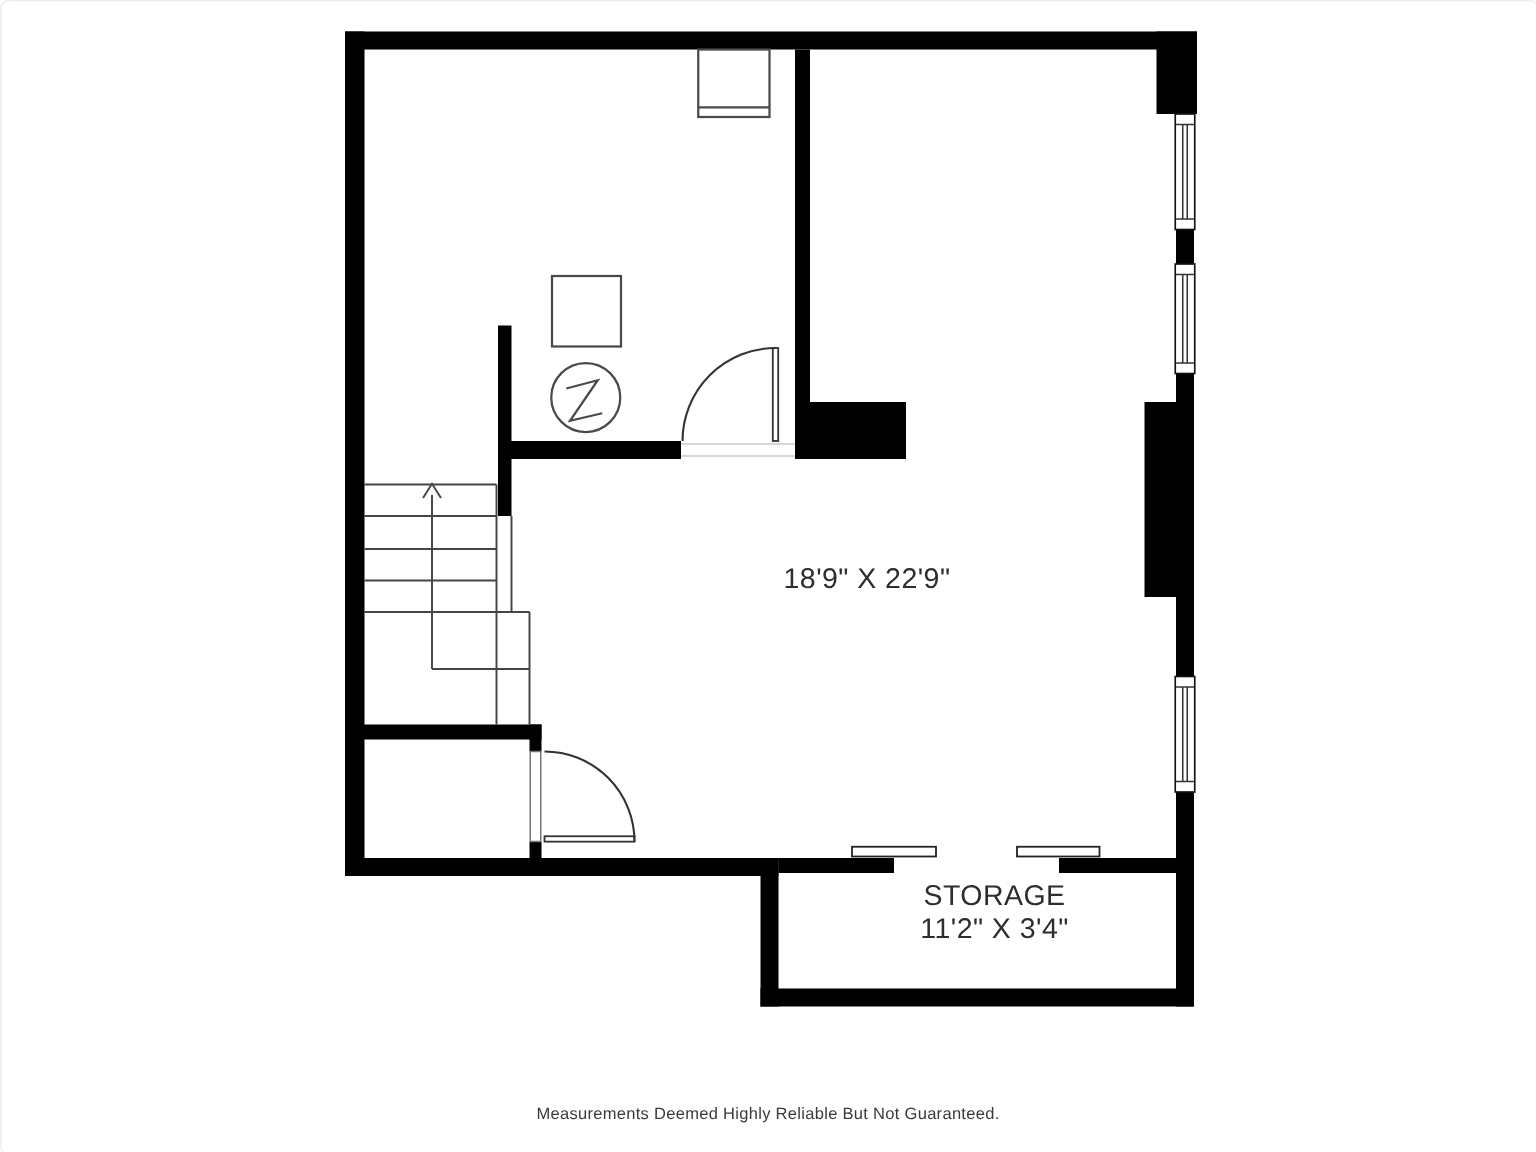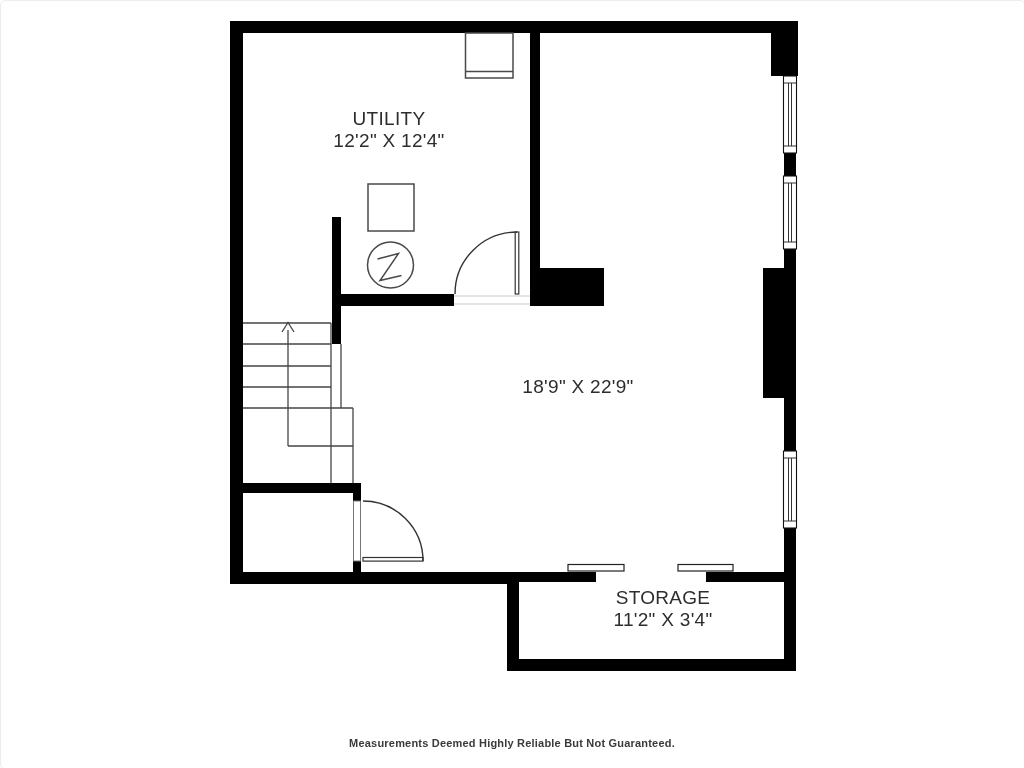--- a/index.html
+++ b/index.html
@@ -122,29 +122,25 @@
       <rect class="jamb" x="352.5" y="500" width="7" height="60"></rect>
       <rect class="door-leaf" x="362" y="556.5" width="60" height="3.6"></rect>
       <path class="door" d="M362,500 A60,60 0 0 1 422,560"></path>
     </g>
     <g>
       <rect class="panel" x="567" y="563.5" width="56" height="6.5"></rect>
       <rect class="panel" x="677" y="563.5" width="55" height="6.5"></rect>
     </g>
   </svg>
 
-  <div class="room-label" style="left:388px;top:129px;">
-    <div>UTILITY</div>
-    <div>12'2" X 12'4"</div>
-  </div>
 
   <div class="room-label" style="left:577px;top:386px;">
     <div>18'9" X 22'9"</div>
   </div>
 
   <div class="room-label" style="left:650px;top:608px;margin-left:12px;">
     <div>STORAGE</div>
     <div>11'2" X 3'4"</div>
   </div>
 
-  <div class="disclaimer" style="left:511px;top:742px;font-weight:bold;">Measurements Deemed Highly Reliable But Not Guaranteed.</div>
+  <div class="disclaimer" style="left:511px;top:742px;">Measurements Deemed Highly Reliable But Not Guaranteed.</div>
 
 </div>
 
 </body></html>

